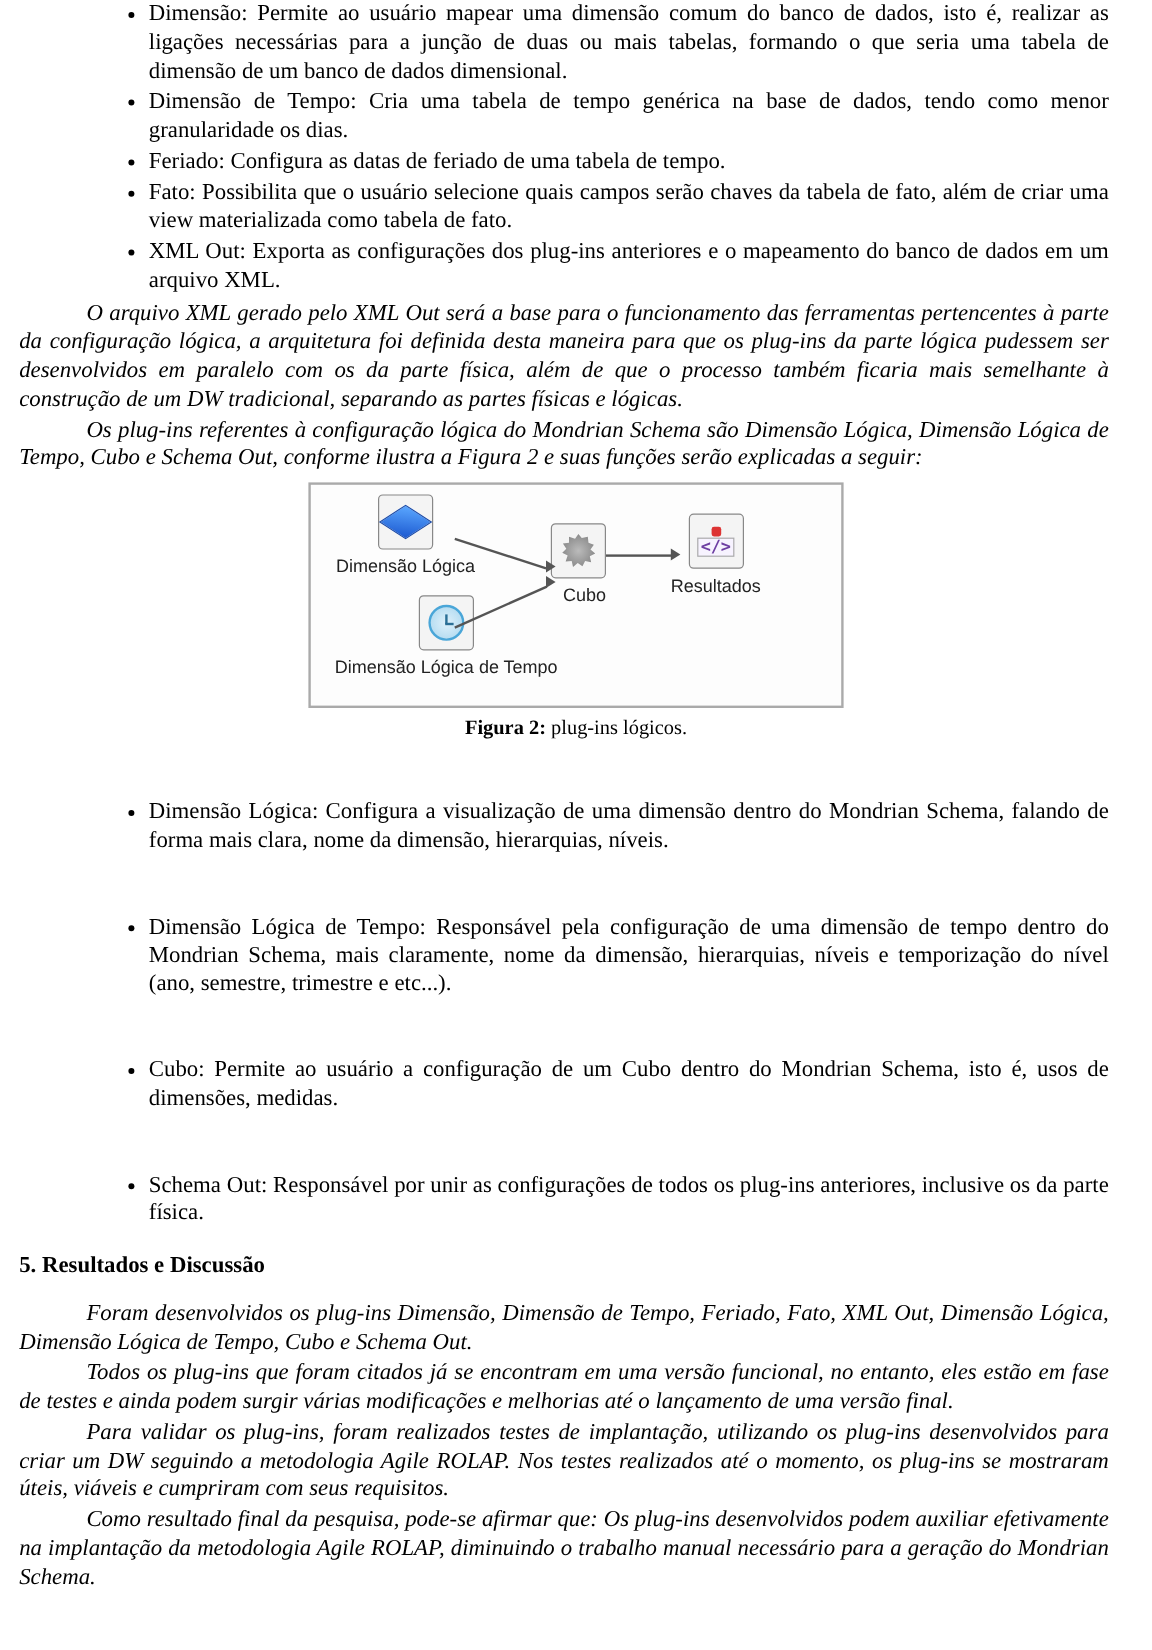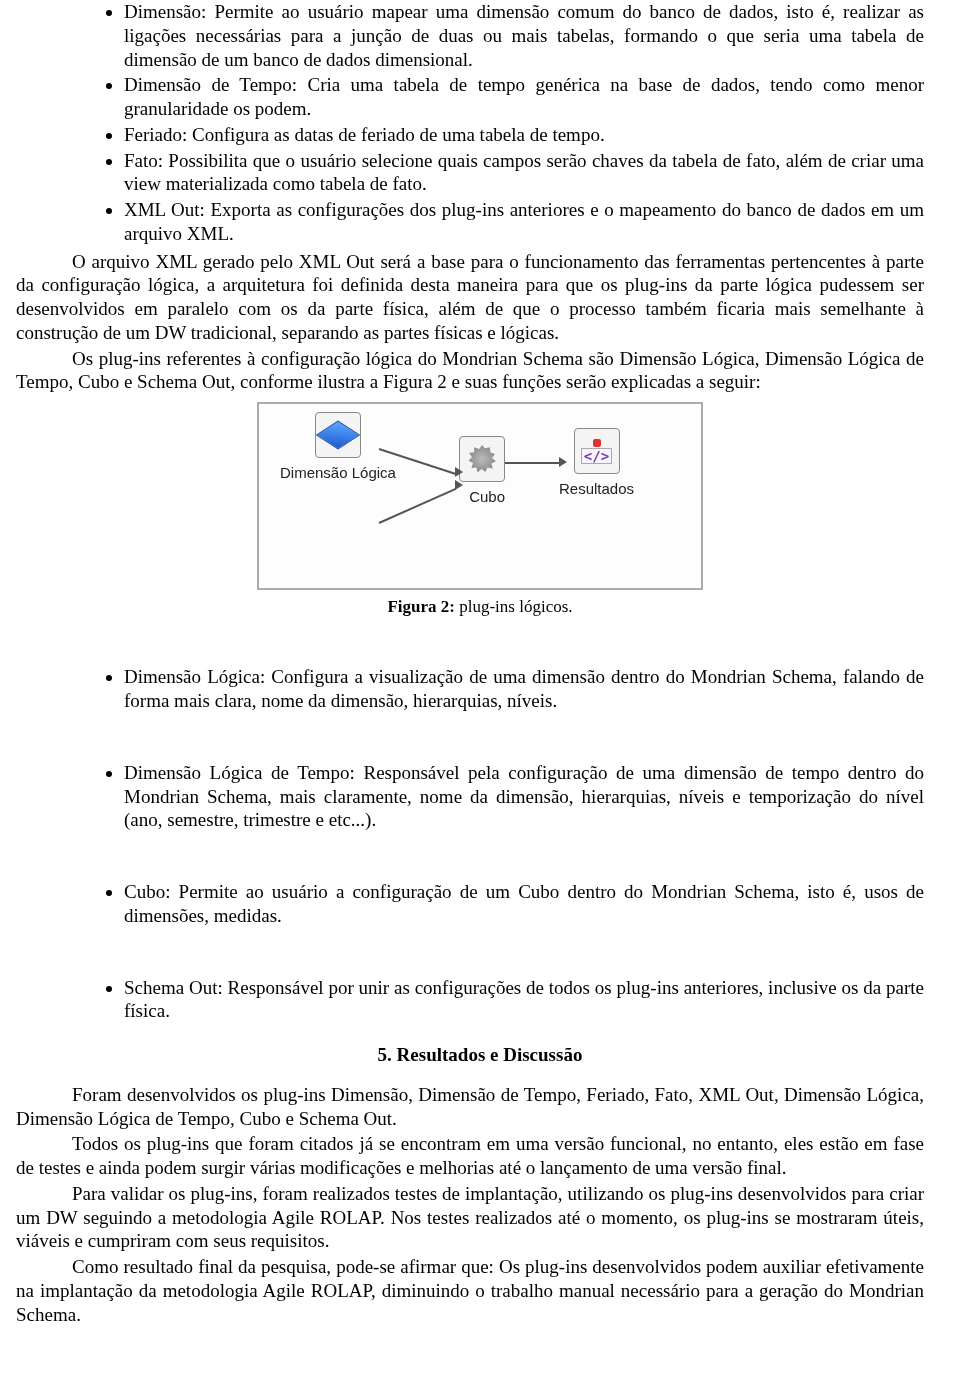--- a/index.html
+++ b/index.html
@@ -20,20 +20,21 @@
     ul.top-list li, ul.mid-list li {
       text-align: justify;
       margin-bottom: 2px;
       padding-right: 20px;
     }
     .para {
       text-align: justify;
       margin: 0 20px 2px 0;
       text-indent: 56px;
       padding-left: 0;
+      font-style: italic;
     }
 
     .figure-wrap {
       display: flex;
       flex-direction: column;
       align-items: center;
       margin: 8px 0 10px 0;
     }
     .figure-box {
       border: 2px solid #aaa;
@@ -94,21 +95,20 @@
     .caption {
       font-size: 17px;
       margin-top: 6px;
     }
     .caption b { font-weight: bold; }
 
     .section-heading {
       font-weight: bold;
       font-size: 19px;
       margin: 20px 0 16px 0;
-      text-align: center;
     }
 
     
     .glyph-cube {
       width: 24px; height: 24px;
       background: linear-gradient(145deg,#5aa7ff,#1d5ad1);
       transform: rotate(45deg) skew(-12deg,-12deg);
       border: 1px solid #1a4aa8;
     }
     .glyph-clock {
@@ -141,39 +141,45 @@
     }
 
     .shift-second ul.mid-list li { padding-right: 20px; margin-top: 48px; }
 
   </style>
 </head>
 <body>
 
 <ul class="top-list">
   <li>Dimensão: Permite ao usuário mapear uma dimensão comum do banco de dados, isto é, realizar as ligações necessárias para a junção de duas ou mais tabelas, formando o que seria uma tabela de dimensão de um banco de dados dimensional.</li>
-  <li>Dimensão de Tempo: Cria uma tabela de tempo genérica na base de dados, tendo como menor granularidade os podem.</li>
+  <li>Dimensão de Tempo: Cria uma tabela de tempo genérica na base de dados, tendo como menor granularidade os dias.</li>
   <li>Feriado: Configura as datas de feriado de uma tabela de tempo.</li>
   <li>Fato: Possibilita que o usuário selecione quais campos serão chaves da tabela de fato, além de criar uma view materializada como tabela de fato.</li>
   <li>XML Out: Exporta as configurações dos plug-ins anteriores e o mapeamento do banco de dados em um arquivo XML.</li>
 </ul>
 
 <p class="para">O arquivo XML gerado pelo XML Out será a base para o funcionamento das ferramentas pertencentes à parte da configuração lógica, a arquitetura foi definida desta maneira para que os plug-ins da parte lógica pudessem ser desenvolvidos em paralelo com os da parte física, além de que o processo também ficaria mais semelhante à construção de um DW tradicional, separando as partes físicas e lógicas.</p>
 <p class="para">Os plug-ins referentes à configuração lógica do Mondrian Schema são Dimensão Lógica, Dimensão Lógica de Tempo, Cubo e Schema Out, conforme ilustra a Figura 2 e suas funções serão explicadas a seguir:</p>
 
 <div class="figure-wrap">
   <div class="figure-box">
 
     <div class="node n1">
       <div class="icon-box">
         <div class="glyph-cube"></div>
       </div>
       <div class="lbl">Dimensão Lógica</div>
     </div>
 
+    <div class="node n2">
+      <div class="icon-box">
+        <div class="glyph-clock"></div>
+      </div>
+      <div class="lbl">Dimensão Lógica de Tempo</div>
+    </div>
 
     <div class="node n3">
       <div class="icon-box">
         <div class="glyph-gears"></div>
       </div>
       <div class="lbl">Cubo</div>
     </div>
 
     <div class="node n4">
       <div class="icon-box">

